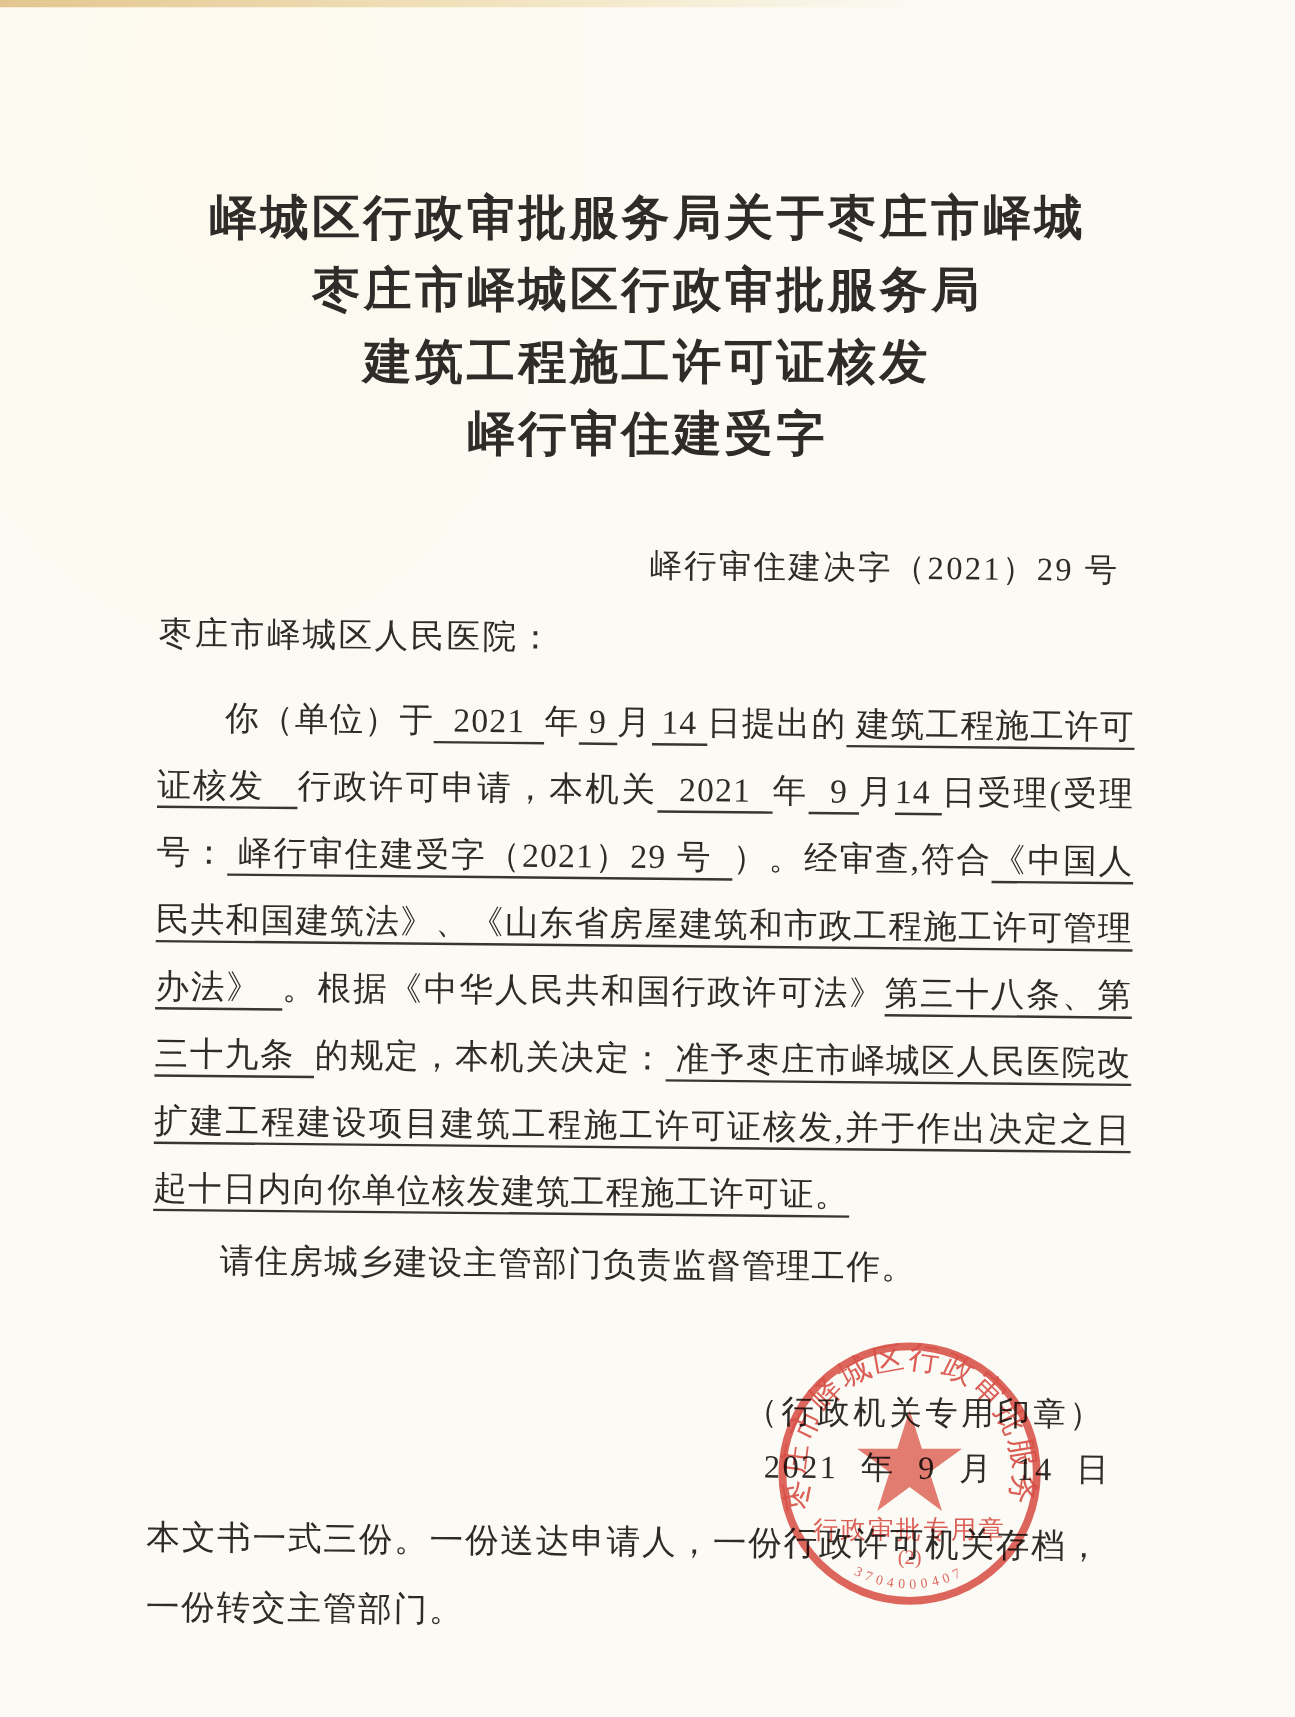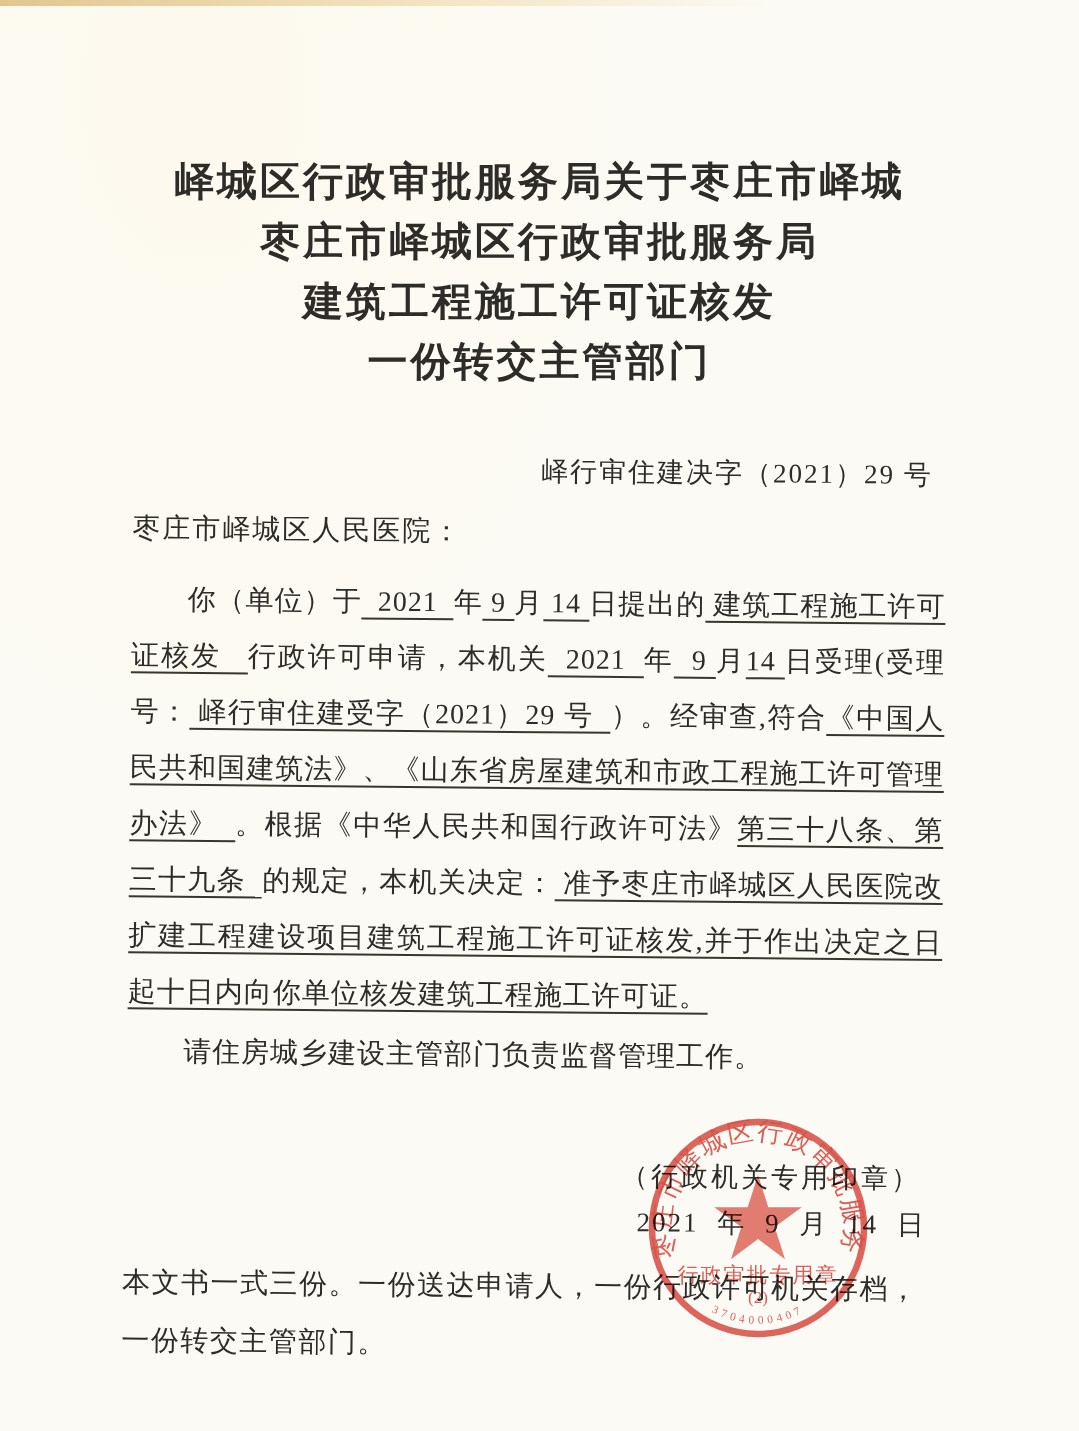--- a/index.html
+++ b/index.html
@@ -98,21 +98,21 @@
 <body>
 
 <div class="page">
 
   <div class="scan-edge"></div>
 
   <div class="title-block">
       <div>峄城区行政审批服务局关于枣庄市峄城</div>
       <div>枣庄市峄城区行政审批服务局</div>
       <div>建筑工程施工许可证核发</div>
-      <div>一份转交主管部门</div>
+      <div>峄行审住建受字</div>
     </div>
 
   <div class="tilt">
 
     <div class="doc-number">峄行审住建决字（2021）29 号</div>
 
     <div class="addressee">枣庄市峄城区人民医院：</div>
 
     <div class="body-text">
       <p><span class="seg">你（单位）于</span><span class="seg u">&nbsp;&nbsp;2021&nbsp;&nbsp;</span><span class="seg">年</span><span class="seg u">&nbsp;9&nbsp;</span><span class="seg">月</span><span class="seg u">&nbsp;14&nbsp;</span><span class="seg">日提出的</span><span class="seg u">&nbsp;建筑工程施工许可证核发&nbsp;&nbsp;&nbsp;</span><span class="seg">行政许可申请，本机关</span><span class="seg u">&nbsp;&nbsp;2021&nbsp;&nbsp;</span><span class="seg">年</span><span class="seg u">&nbsp;&nbsp;9&nbsp;</span><span class="seg">月</span><span class="seg u">14&nbsp;</span><span class="seg">日受理(受理号：</span><span class="seg u">&nbsp;峄行审住建受字（2021）29&nbsp;号&nbsp;&nbsp;</span><span class="seg">）。经审查,符合</span><span class="seg u">《中国人民共和国建筑法》、《山东省房屋建筑和市政工程施工许可管理办法》&nbsp;&nbsp;</span><span class="seg">。根据《中华人民共和国行政许可法》</span><span class="seg u">第三十八条、第三十九条&nbsp;&nbsp;</span><span class="seg">的规定，本机关决定：</span><span class="seg u">&nbsp;准予枣庄市峄城区人民医院改扩建工程建设项目建筑工程施工许可证核发,并于作出决定之日起十日内向你单位核发建筑工程施工许可证。</span></p>

